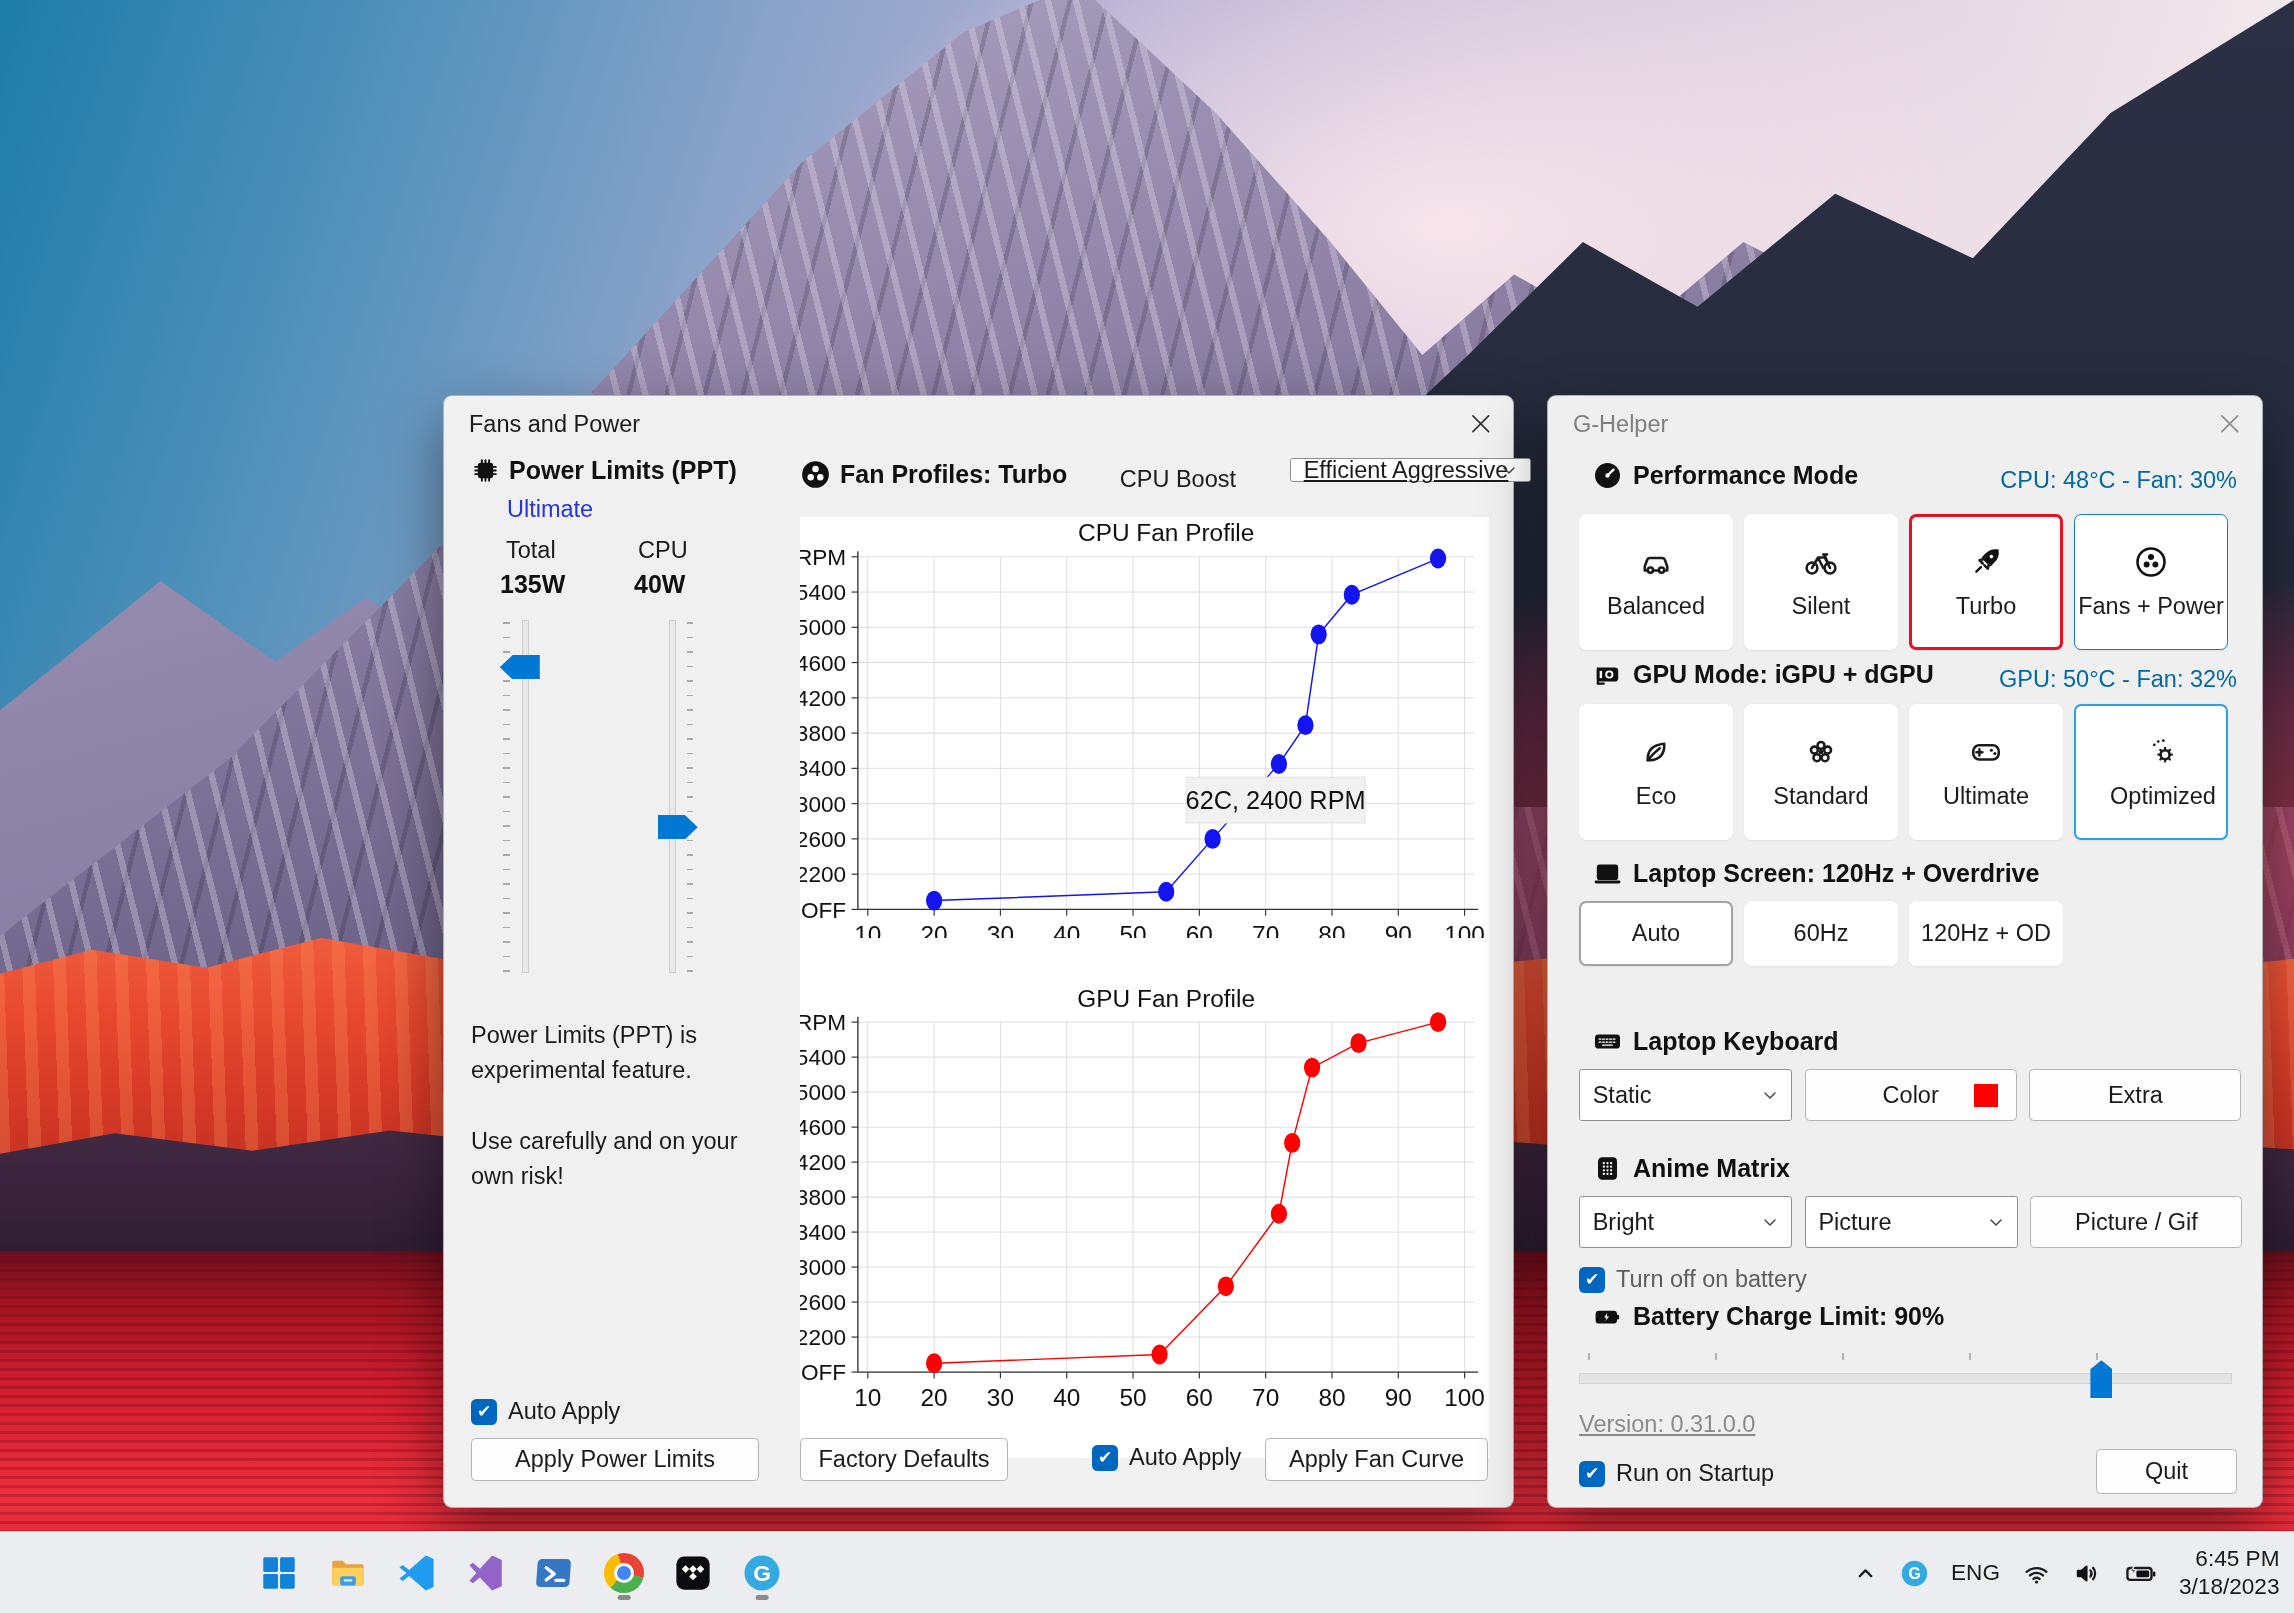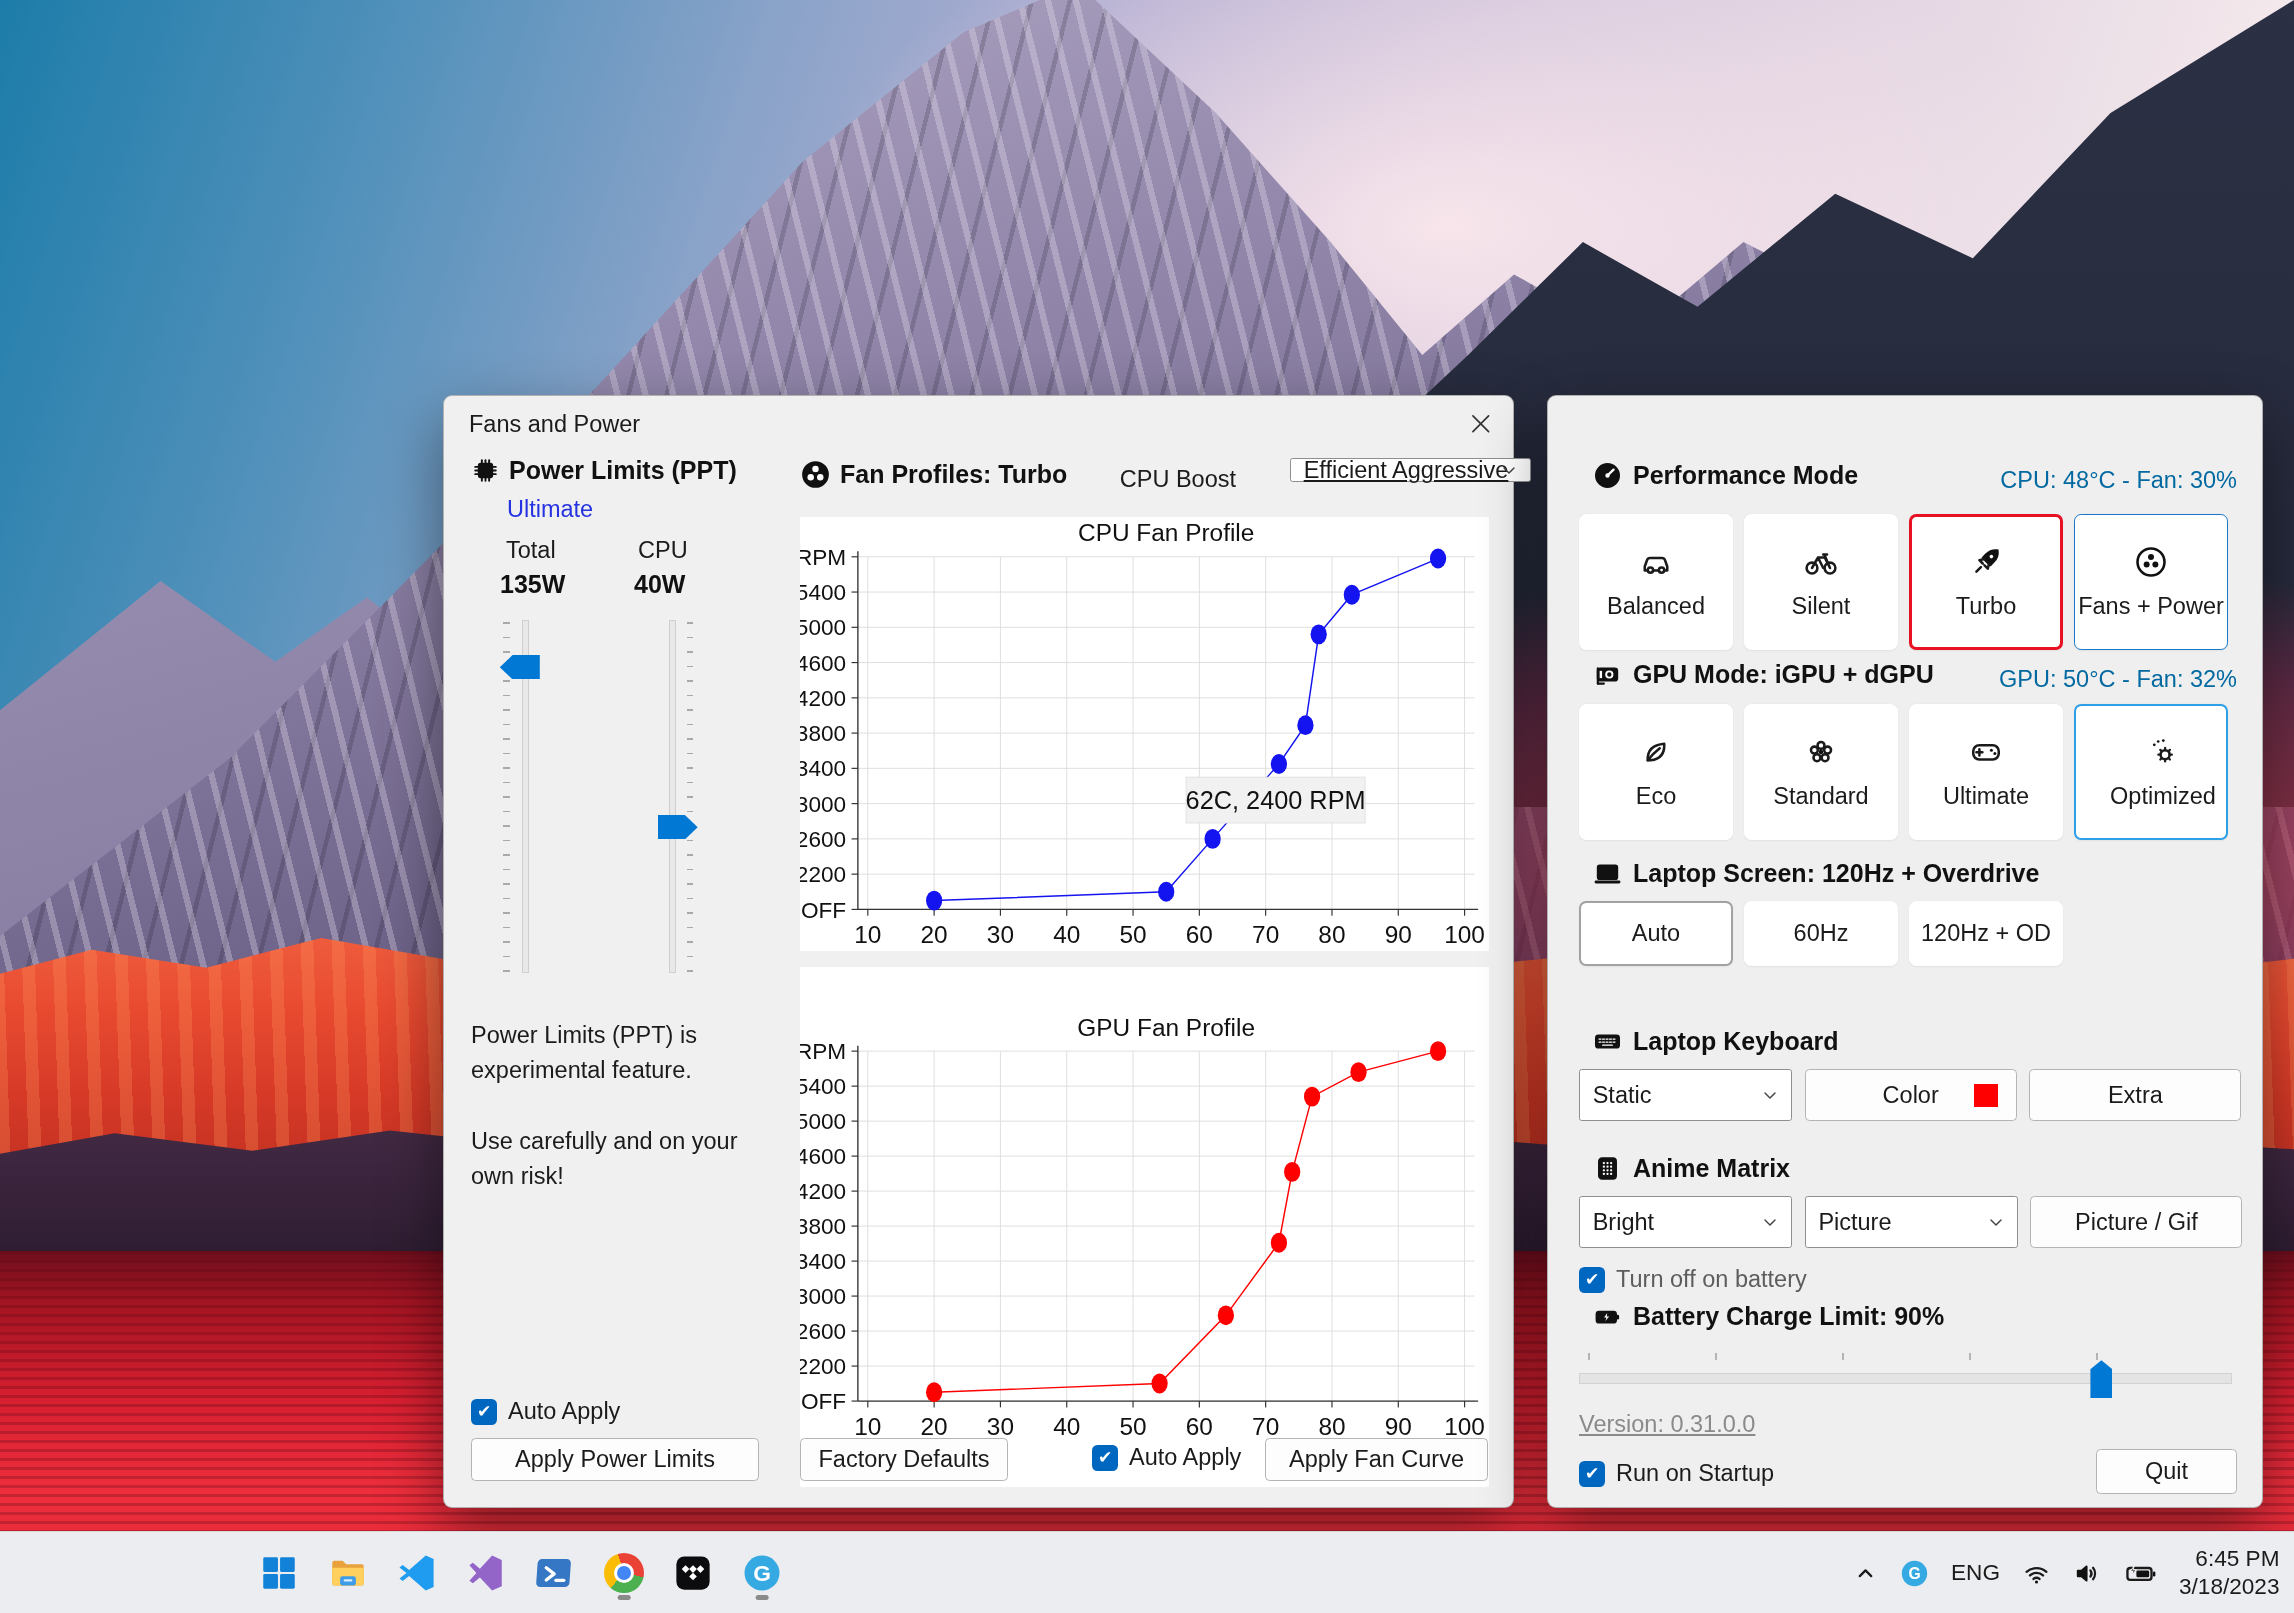--- a/index.html
+++ b/index.html
@@ -78,21 +78,21 @@
   .pl-note { position:absolute; left:27px; width:289px; font-size:23.5px; line-height:35px; color:#1b1b1b; }
   .apply-btn { position:absolute; height:43px; }
 
   .fp-heading { position:absolute; left:356px; top:63px; display:flex; align-items:center; gap:9px;
                 font-size:25px; font-weight:bold; color:#111; }
   .fp-heading .icon { width:31px; height:31px; }
   .boost-label { position:absolute; left:665px; top:70px; width:127px; text-align:right; font-size:23.5px; color:#1b1b1b; }
   .boost-select { position:absolute; left:846px; top:62px; width:241px; height:24px;text-decoration:underline; }
   .chart-card { position:absolute; left:356px; width:689px; background:#fff; }
   #cpu-chart { top:121px; height:434px; }
-  #gpu-chart { top:571px; height:520px; }
+  #gpu-chart { top:542px; height:520px; }
 
   
   #ghelper-window { left:1547px; top:395px; width:716px; height:1113px; background:#efefef; }
   .sec-head { position:absolute; display:flex; align-items:center; gap:11px; font-size:25px; font-weight:bold; color:#111; }
   .sec-head .icon { width:29px; height:29px; }
   .sec-status { position:absolute; right:25px; font-size:23.5px; color:#0369a1; }
   .mode-row { position:absolute; left:31px; display:flex; gap:11px; }
   .mode-btn { width:154px; height:136px; background:#fff; border:0.9px solid #fff; border-radius:7.2px;
               display:flex; flex-direction:column; align-items:center; justify-content:center; gap:12.7px;
               font-size:23.5px; color:#1b1b1b; cursor:pointer; box-shadow:0 0.9px 1.8px rgba(0,0,0,.06); }
@@ -397,20 +397,31 @@
 
   <button class="btn apply-btn" style="left:356px;top:1042px;width:208px;">Factory Defaults</button>
   <label class="checkrow" style="position:absolute;left:648px;top:1048px;">
     <span class="checkbox">✔</span>
     <span>Auto Apply</span>
   </label>
   <button class="btn apply-btn" style="left:821px;top:1042px;width:223px;">Apply Fan Curve</button>
 </div>
 
 <div class="window" id="ghelper-window">
+  <div class="titlebar">
+    <span class="title inactive">G-Helper</span>
+    <button class="close-btn inactive">
+        <span class="icon" style="width:23.5px;height:23.5px;">
+          <svg viewBox="0 0 24 24" fill="none" stroke="currentColor" stroke-width="1.7" stroke-linecap="round" stroke-linejoin="round">
+            <line x1="4" y1="4" x2="20" y2="20"></line>
+            <line x1="20" y1="4" x2="4" y2="20"></line>
+          </svg>
+        </span>
+      </button>
+  </div>
 
   <div class="sec-head" style="left:45px;top:65px;">
     <span class="icon">
         <svg viewBox="0 0 24 24" fill="none" stroke="currentColor" stroke-width="1.7" stroke-linecap="round" stroke-linejoin="round">
           <circle cx="12" cy="12" r="9.5" fill="#111" stroke="#111"></circle>
           <path d="M12 12 L17 7.2" stroke="#fff" stroke-width="2"></path>
           <circle cx="12" cy="12" r="1.8" fill="#fff" stroke="none"></circle>
         </svg>
       </span>
     <span>Performance Mode</span>

